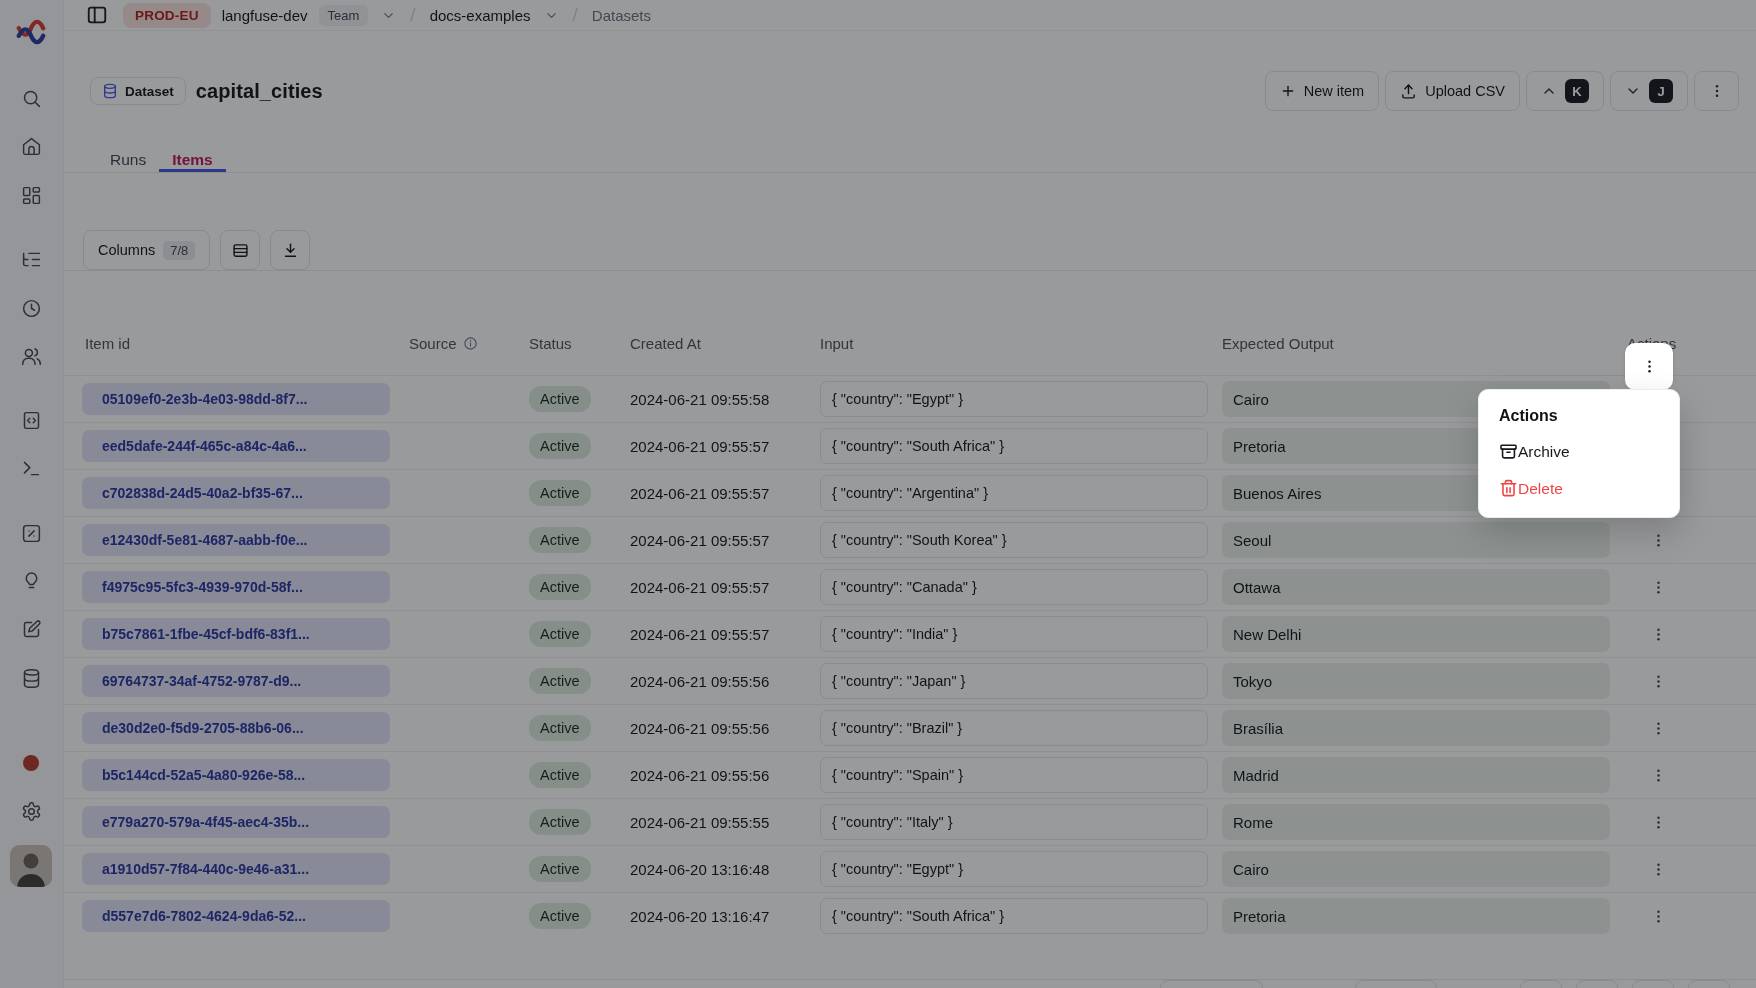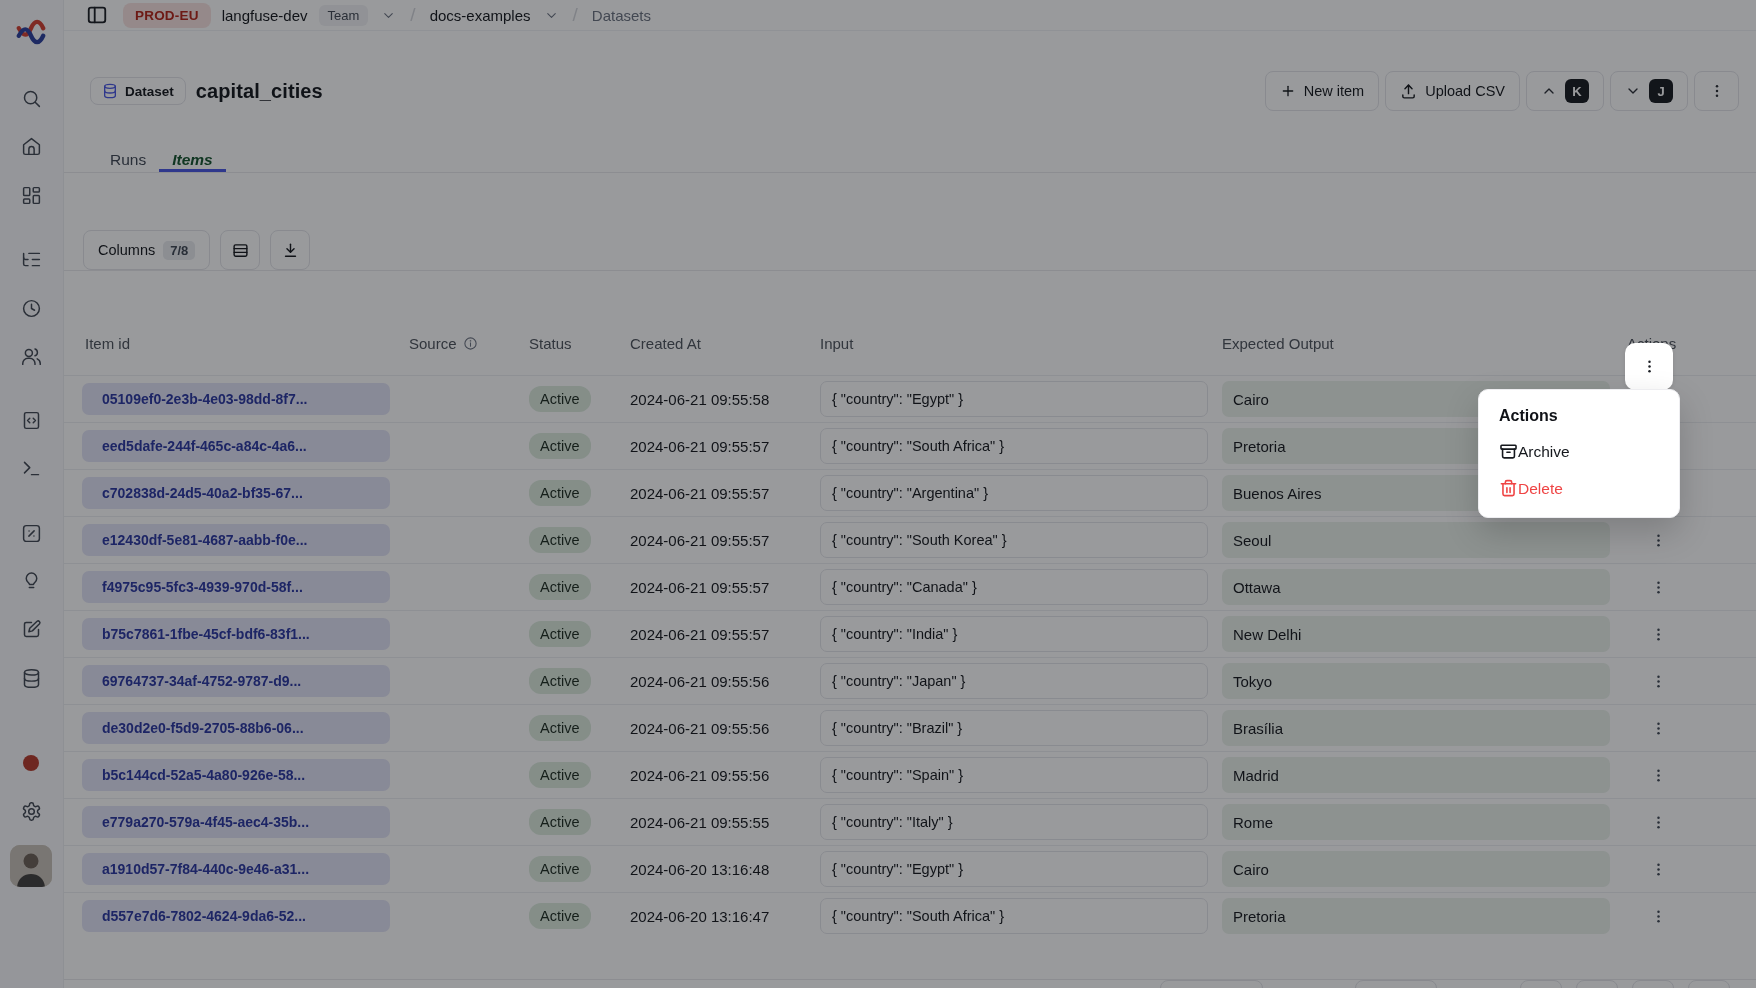--- a/index.html
+++ b/index.html
@@ -41,24 +41,24 @@
   .page-header{height:74px;display:flex;align-items:center;padding-left:26px;padding-right:17px;}
   .entity-badge{display:flex;align-items:center;gap:7px;border:1px solid var(--btn-border);border-radius:8px;padding:5px 11px;font-size:13.5px;font-weight:600;color:var(--ink);}
   .page-title{font-size:20px;font-weight:700;margin-left:10px;letter-spacing:.1px;}
   .hdr-actions{margin-left:auto;display:flex;align-items:center;gap:6px;}
   .btn{display:flex;align-items:center;gap:8px;height:40px;padding:0 14px;background:#fff;border:1px solid var(--btn-border);border-radius:8px;font-size:14.5px;font-weight:500;color:var(--ink);cursor:pointer;font-family:inherit;}
   .btn.icon-only{width:45px;padding:0;justify-content:center;}
   .kbd{display:inline-flex;align-items:center;justify-content:center;width:24px;height:24px;background:#181b20;color:#fff;border-radius:6px;font-size:13px;font-weight:600;}
 
   .tabs{height:51px;display:flex;align-items:stretch;padding-left:33px;border-bottom:1px solid var(--line);}
   .tab{display:flex;align-items:center;padding:0 13px;font-size:15.5px;color:#3f4754;font-weight:500;border-bottom:3px solid transparent;cursor:pointer;}
-  .tab.active{color:#14532d;font-weight:600;border-bottom-color:var(--accent);font-style:italic;}
+  .tab.active{color:#be185d;font-weight:600;border-bottom-color:var(--accent);}
 
   .toolbar{height:89px;display:flex;align-items:flex-start;gap:10px;padding:17px 0 0 19px;border-bottom:1px solid var(--line);}
-  .count-pill{background:#e8eaee;color:#3f4754;border-radius:5px;padding:2px 7px;font-size:13px;font-weight:700;}
+  .count-pill{background:#e8eaee;color:#3f4754;border-radius:5px;padding:2px 7px;font-size:13px;font-weight:400;}
 
   
   .table{flex:0 0 auto;}
   .trow{display:grid;grid-template-columns:328px 119px 101px 192px 400px 406px 1fr;align-items:center;padding-left:8px;}
   .thead-row{height:64px;color:#4d535c;font-size:15px;font-weight:500;}
   .body-row{height:47px;border-top:1px solid #eceef1;}
   .cell{padding-left:10px;overflow:hidden;white-space:nowrap;}
   .cell.c1{padding-left:10px;} .thead-row .cell.c1{padding-left:13px;}
   .cell.c2{padding-left:9px;} .cell.c5{padding-left:8px;} .cell.c7{padding-left:9px;}
   .hdr-label{display:inline-flex;align-items:center;gap:6px;}

